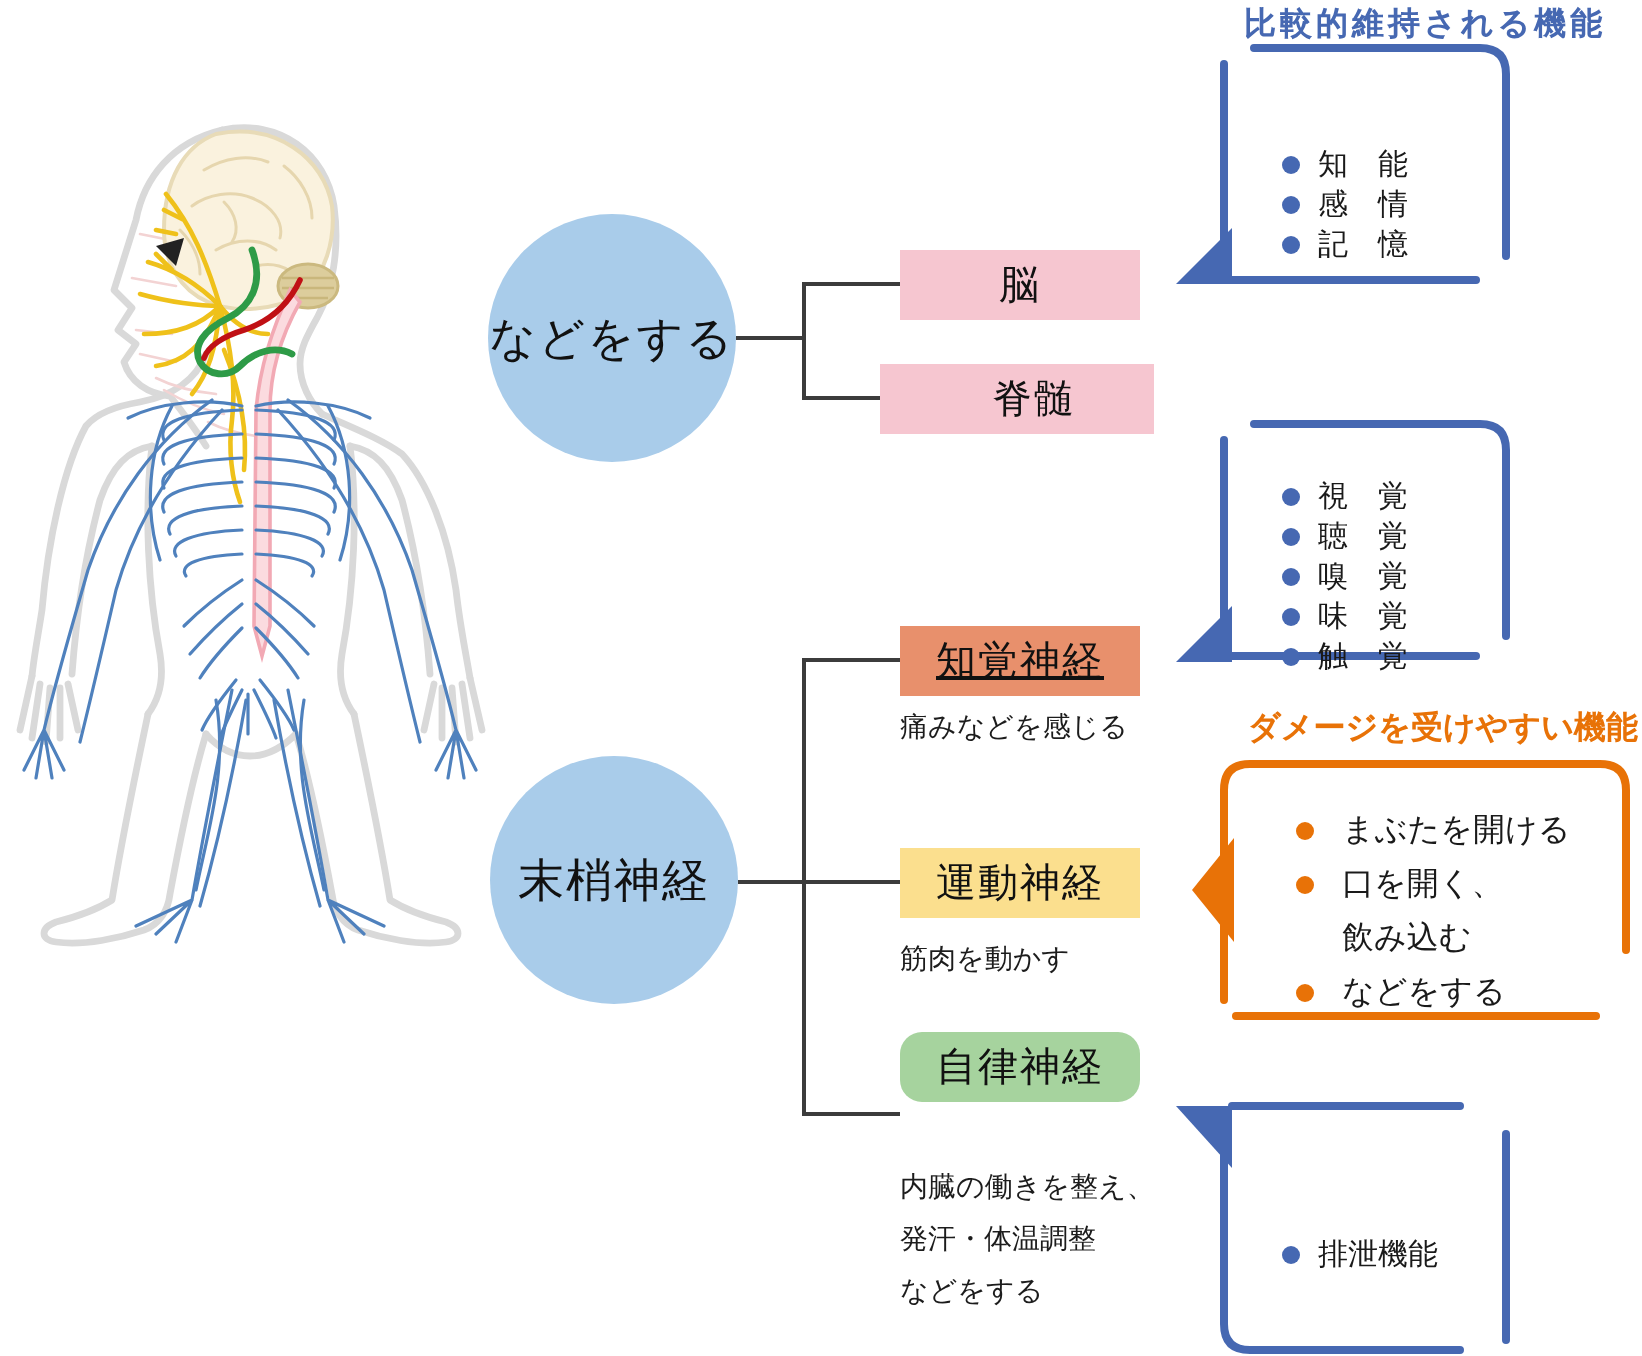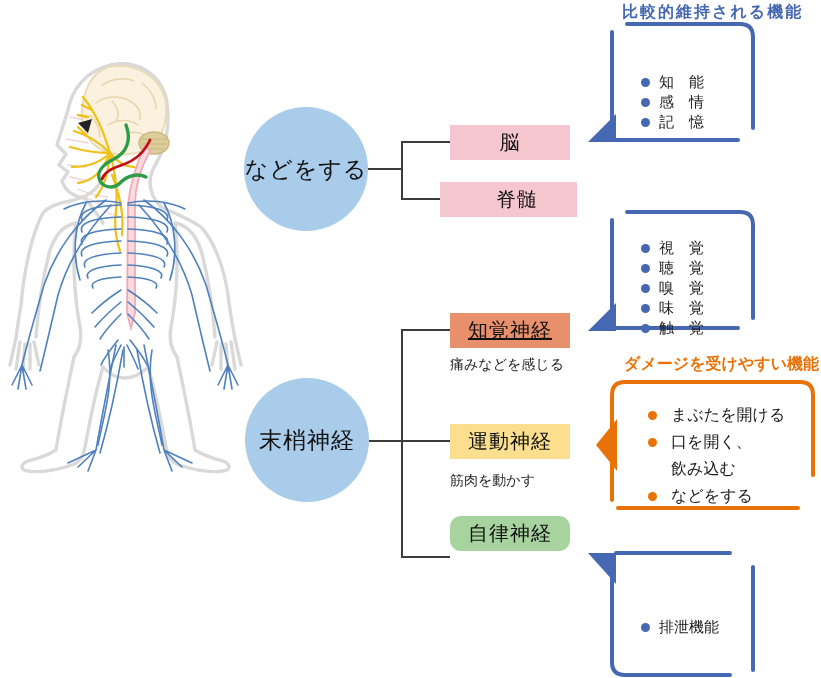--- a/index.html
+++ b/index.html
@@ -169,20 +169,25 @@
   <div class="cline" style="left:401px;top:556px;width:49px;height:2px;"></div>
 
   <div class="nbox pink" style="left:450px;top:125px;">脳</div>
   <div class="nbox pink" style="left:440px;top:182px;padding-left:17px;">脊髄</div>
   <div class="nbox salmon" style="left:450px;top:313px;text-decoration:underline;">知覚神経</div>
   <div class="nbox yellow" style="left:450px;top:424px;">運動神経</div>
   <div class="nbox green" style="left:450px;top:516px;border-radius:11px;">自律神経</div>
 
   <div class="caption" style="left:450px;top:351px;">痛みなどを感じる</div>
   <div class="caption" style="left:450px;top:467px;">筋肉を動かす</div>
+  <div class="caption" style="left:450px;top:581px;line-height:26px;">
+    <div>内臓の働きを整え、</div>
+    <div>発汗・体温調整</div>
+    <div>などをする</div>
+  </div>
 
   <div class="co-title ttl-blue" style="left:622px;top:2px;">比較的維持される機能</div>
   <div class="callout" style="left:580px;top:15px;width:180px;height:135px;">
     <svg width="180" height="135" viewBox="0 0 180 135">
       <path class="co-stroke" d="M47,9 H160 Q173,9 173,22 V113"></path>
       <path class="co-stroke" d="M32,17 V122"></path>
       <path class="co-stroke" d="M36,125 H158"></path>
       <polygon class="co-fill" points="8,127 36,99 36,127"></polygon>
     </svg>
     <ul class="items" style="left:45px;top:41px;">

